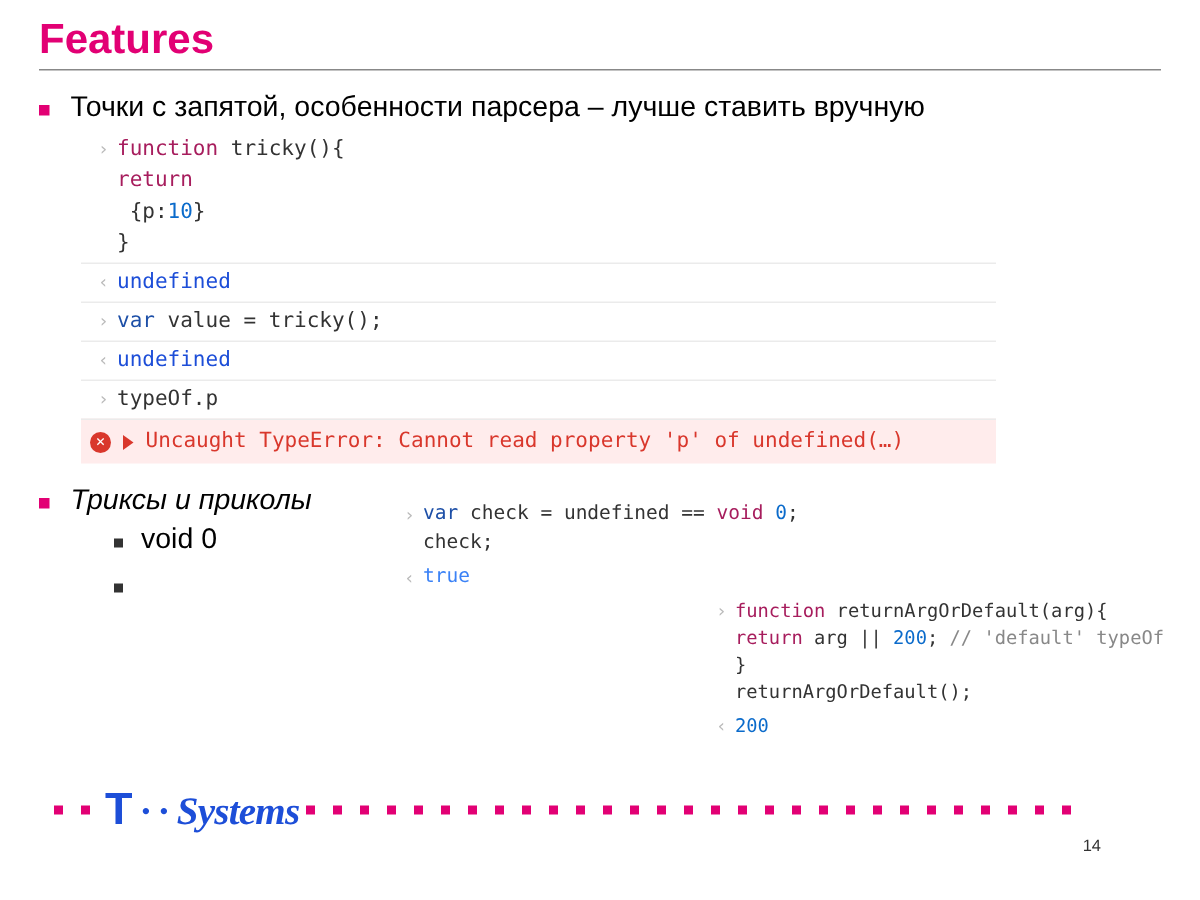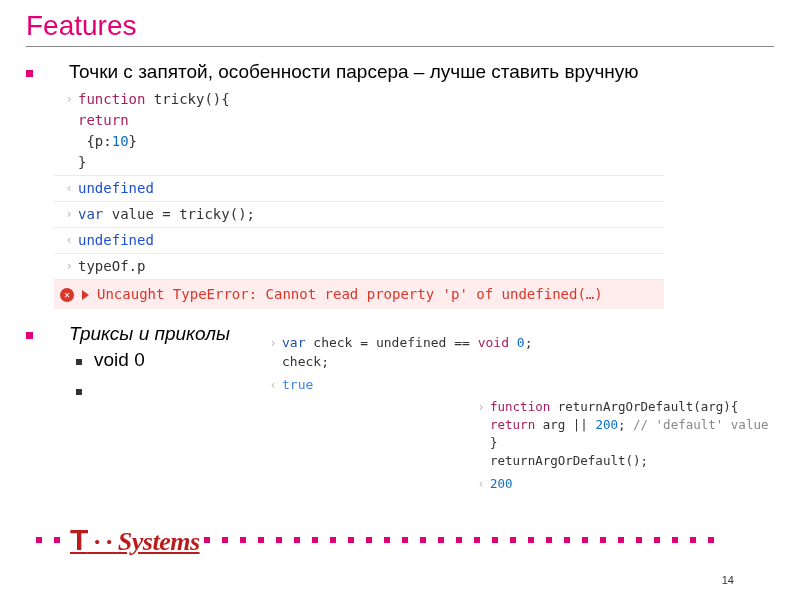--- a/index.html
+++ b/index.html
@@ -7,35 +7,34 @@
     width: 800px;
     height: 600px;
     background: #fff;
     font-family: Arial, Helvetica, sans-serif;
     position: relative;
     overflow: hidden;
   }
   .title {
     color: #e20074;
     font-size: 28px;
-    font-weight: 400;
+    font-weight: 700;
     padding: 10px 0 4px 26px;
     font-family: Arial, sans-serif;
   }
   .title-underline {
     height: 1px;
     background: #888;
     margin: 0 26px 14px 26px;
   }
   .bullet-row {
     display: flex;
     align-items: flex-start;
     margin-left: 26px;
     margin-bottom: 2px;
-    gap: 22px;
   }
   .sq {
     width: 7px; height: 7px;
     background: #e20074;
     margin-top: 9px;
     margin-right: 14px;
     flex-shrink: 0;
   }
   .bullet-text {
     font-size: 19px;
@@ -149,40 +148,39 @@
     display: flex;
     align-items: center;
   }
   .dot {
     width: 6px; height: 6px;
     background: #e20074;
     margin-right: 12px;
     flex-shrink: 0;
   }
   .logo {
-    color: #b91c1c;
+    color: #1d4ed8;
     font-family: Georgia, 'Times New Roman', serif;
     font-style: italic;
     font-weight: bold;
     font-size: 26px;
     margin: 0 4px 0 -2px;
     letter-spacing: -0.5px;
     flex-shrink: 0;
-    text-decoration: underline;
   }
   .logo-t {
     font-size: 30px;
     font-weight: bold;
     font-style: normal;
     font-family: Arial, sans-serif;
   }
   .pagenum {
     position: absolute;
     right: 66px;
-    bottom: 14px;
+    bottom: 30px;
     font-size: 11px;
     color: #333;
     text-align: center;
   }
 </style>
 </head>
 <body>
 
 <div class="title">Features</div>
 <div class="title-underline"></div>
@@ -246,21 +244,21 @@
   <div class="crow" style="border:none;">
     <div class="gut">‹</div>
     <div class="cbody bool">true</div>
   </div>
 </div>
 
 <div class="console3">
   <div class="crow" style="border:none;">
     <div class="gut">›</div>
     <div class="cbody"><span class="kw">function</span><span> returnArgOrDefault(arg){</span>
-<span class="kw">return</span><span> arg || </span><span class="num">200</span><span>; </span><span class="cm">// 'default' value</span>
+<span class="kw">return</span><span> arg || </span><span class="num">200</span><span>; </span><span class="cm">// 'default' typeOf</span>
 <span>}</span>
 <span>returnArgOrDefault();</span></div>
   </div>
   <div class="crow" style="border:none;">
     <div class="gut">‹</div>
     <div class="cbody num">200</div>
   </div>
 </div>
 
 <div class="footer-dots">

